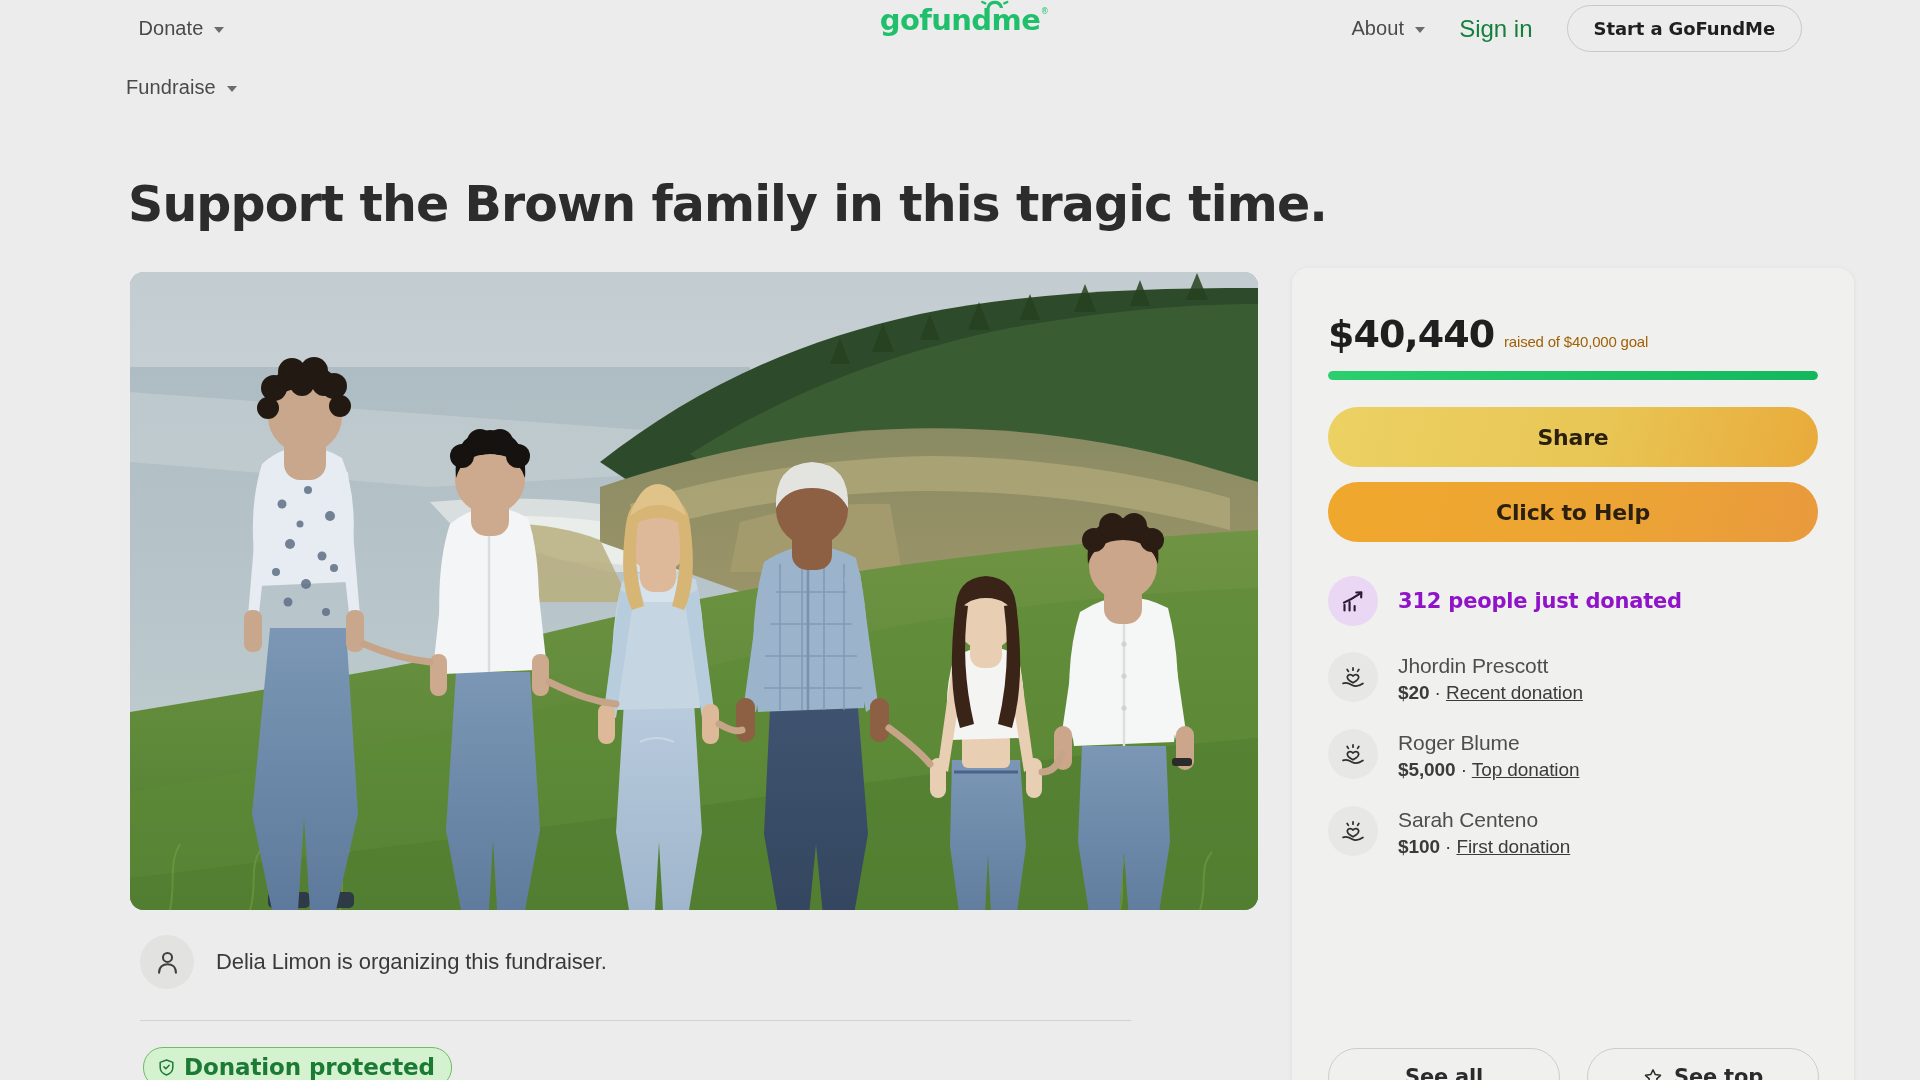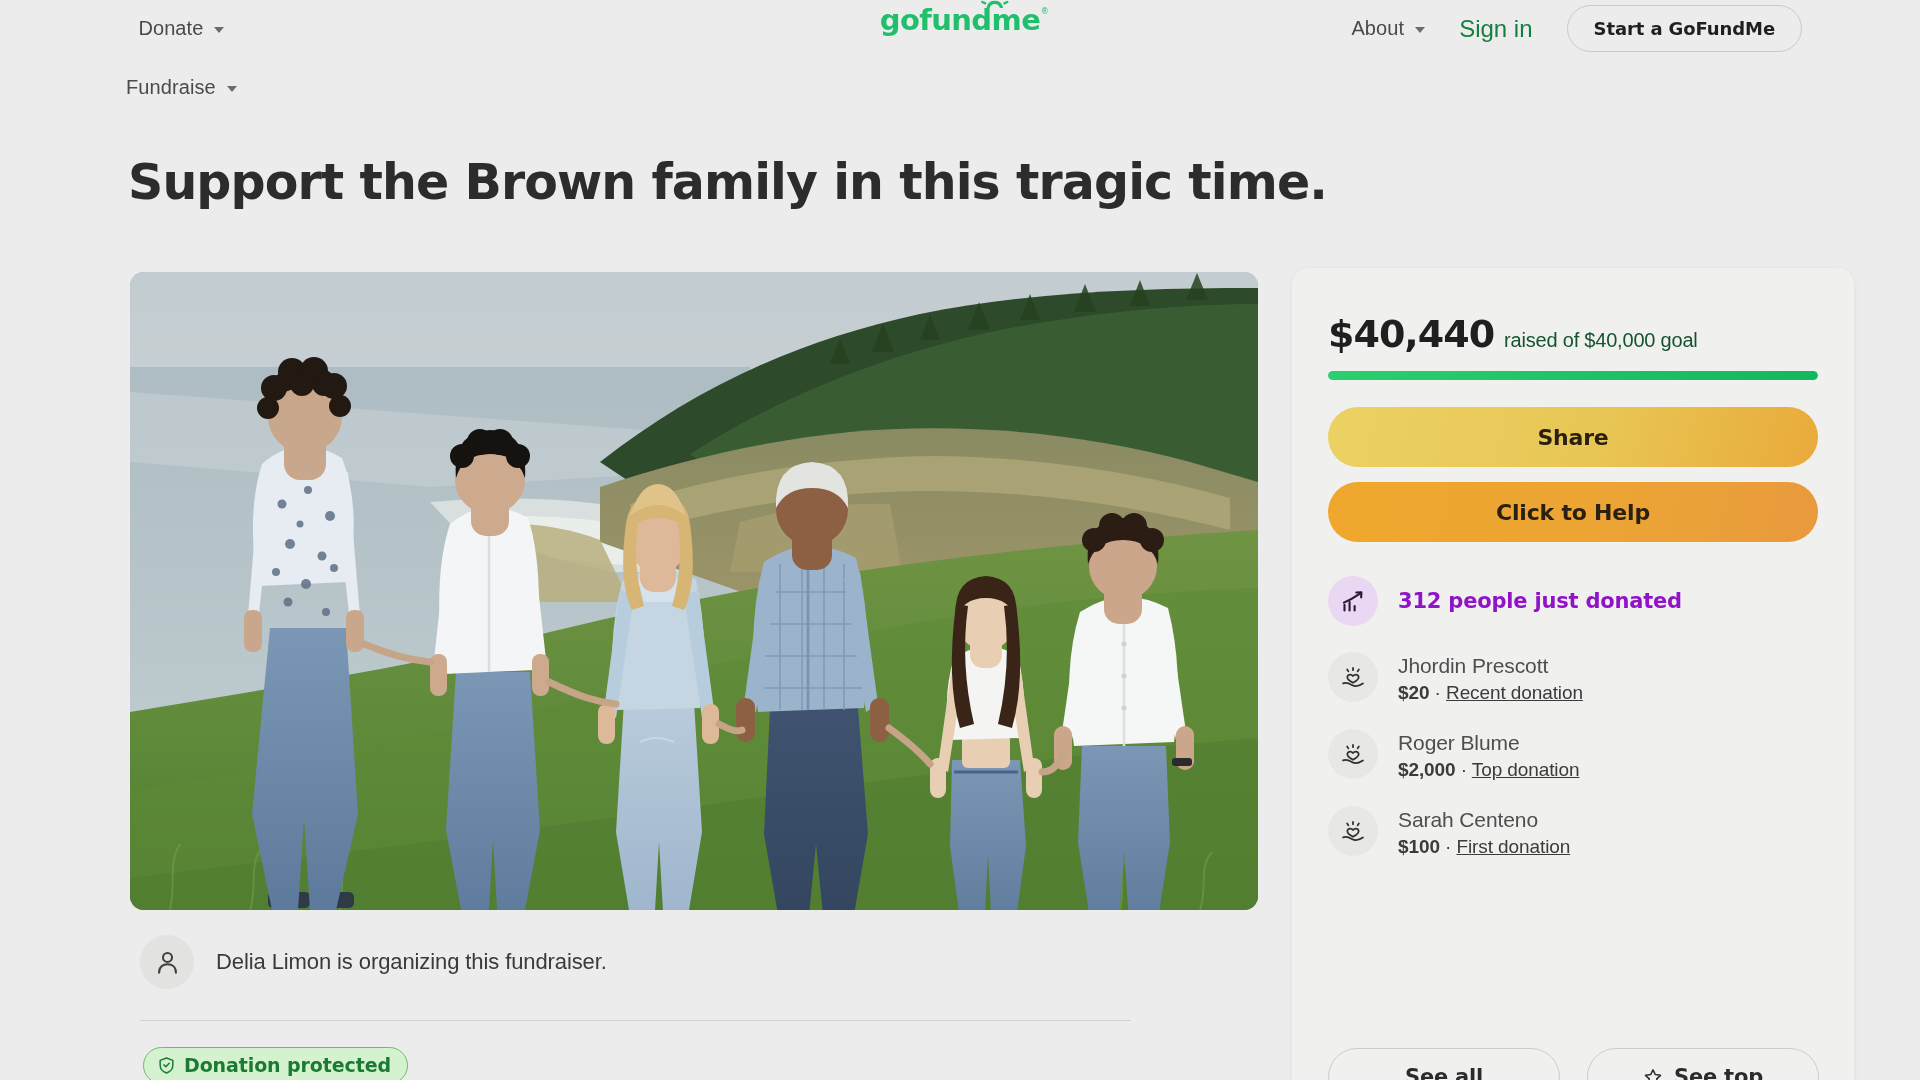--- a/index.html
+++ b/index.html
@@ -107,21 +107,21 @@
     cursor: pointer;
     white-space: nowrap;
     letter-spacing: -0.1px;
     font-family: "DejaVu Sans", sans-serif;
   }
 
   
   .page-title {
     position: absolute;
     left: 128px;
-    top: 155px;
+    top: 177px;
     font-size: 49px;
     font-weight: 700;
     color: #2c2c2c;
     letter-spacing: -0.9px;
     line-height: 1.15;
     font-family: "DejaVu Sans", sans-serif;
   }
 
   
   .hero {
@@ -175,21 +175,21 @@
     top: 1047px;
     display: flex;
     align-items: center;
     gap: 8px;
     background: #d5f2d0;
     border: 1.5px solid #6dbd64;
     border-radius: 20px;
     padding: 6px 16px 7px 13px;
   }
   .protected-badge .label {
-    font-size: 19px;
+    font-size: 23px;
     font-weight: 700;
     color: #1b7a33;
     letter-spacing: -0.1px;
     font-family: "DejaVu Sans", sans-serif;
   }
 
   
   .sidebar {
     position: absolute;
     left: 1292px;
@@ -208,22 +208,22 @@
     white-space: nowrap;
   }
   .raised-amount {
     font-size: 38px;
     font-weight: 700;
     color: #1f1f1f;
     letter-spacing: -1px;
     font-family: "DejaVu Sans", sans-serif;
   }
   .raised-goal {
-    font-size: 20px;
-    color: #14532d;
+    font-size: 15px;
+    color: #a16207;
     letter-spacing: -0.2px;
     text-align: right;
   }
   .progress-track {
     margin-top: 15px;
     width: 490px;
     height: 9px;
     border-radius: 6px;
     background: #dcdcdc;
     overflow: hidden;
@@ -702,21 +702,21 @@
           <path d="M12 11.2 C 10.4 9.2 7.8 9.6 7.2 11.6 C 6.7 13.4 8.6 15.2 12 17 C 15.4 15.2 17.3 13.4 16.8 11.6 C 16.2 9.6 13.6 9.2 12 11.2 Z"></path>
           <path d="M3.5 17.5 C 6 16.6 8.5 17.4 11 18.8 C 13.5 20.2 17 20 20.5 17.6"></path>
           <line x1="12" y1="6.2" x2="12" y2="4.2"></line>
           <line x1="8" y1="7.2" x2="7" y2="5.6"></line>
           <line x1="16" y1="7.2" x2="17" y2="5.6"></line>
         </svg>
       </div>
       <div>
         <div class="donor-name">Roger Blume</div>
         <div class="donor-meta">
-          <span class="amt">$2,000</span>
+          <span class="amt">$5,000</span>
           <span>·</span>
           <span class="tag">Top donation</span>
         </div>
       </div>
     </div>
 
     <div class="donor-row">
       <div class="donor-icon-circle">
         <svg width="28" height="28" viewBox="0 0 24 24" fill="none" stroke="#2e2e2e" stroke-width="1.5" stroke-linecap="round" stroke-linejoin="round">
           <path d="M12 11.2 C 10.4 9.2 7.8 9.6 7.2 11.6 C 6.7 13.4 8.6 15.2 12 17 C 15.4 15.2 17.3 13.4 16.8 11.6 C 16.2 9.6 13.6 9.2 12 11.2 Z"></path>

